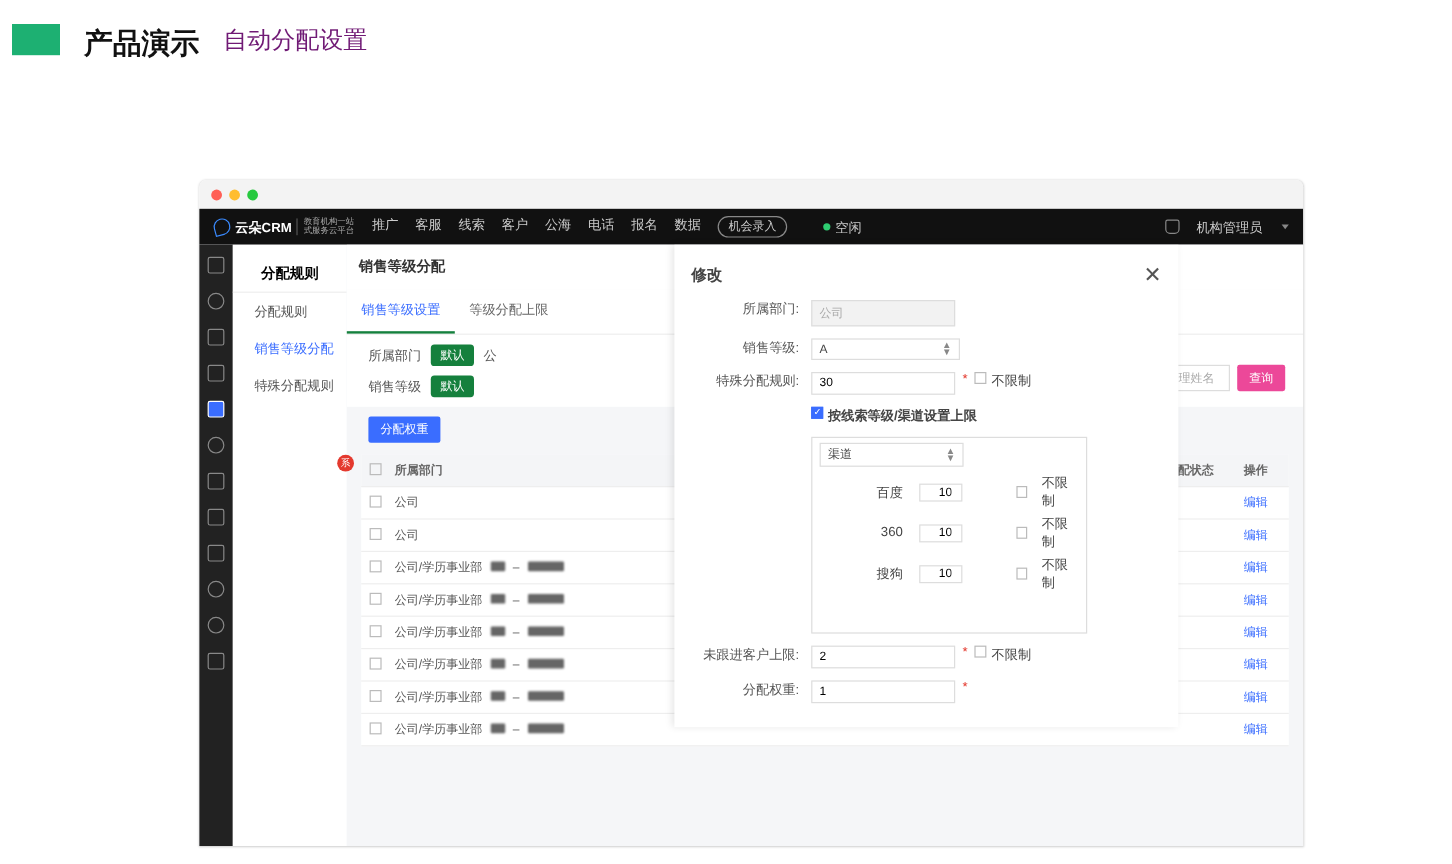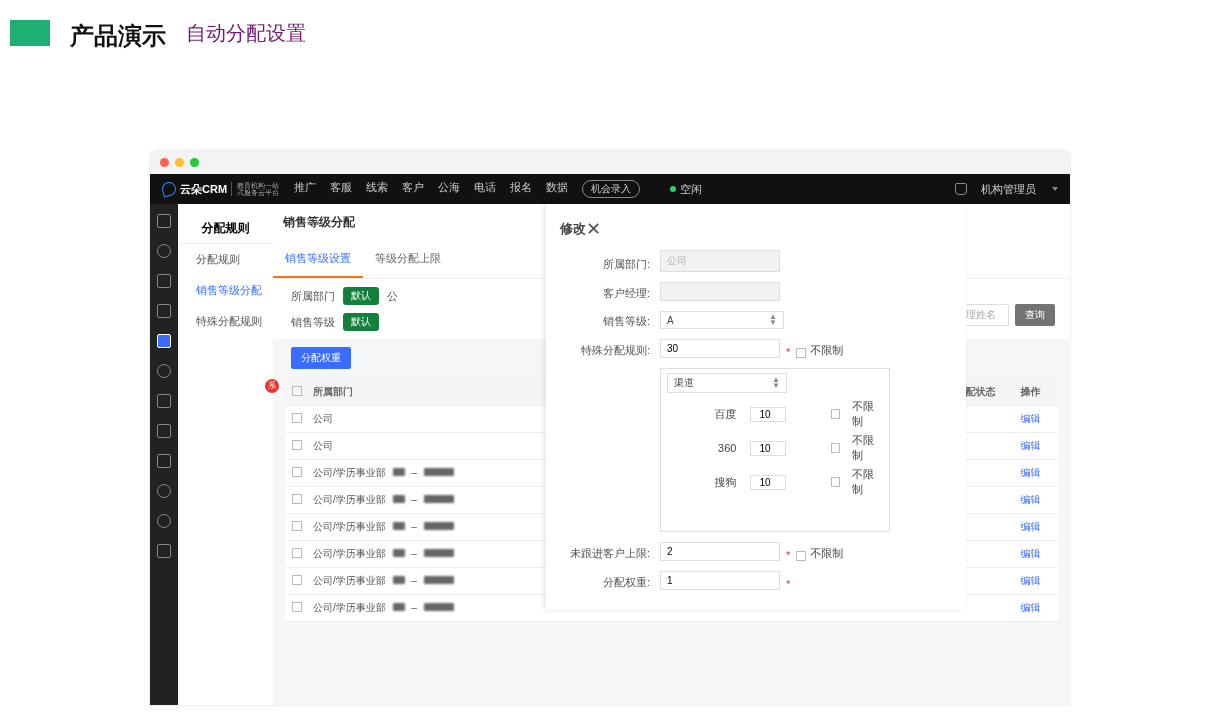--- a/index.html
+++ b/index.html
@@ -1,21 +1,21 @@
 <!DOCTYPE html>
 <html><head>
 <meta charset="utf-8">
 <style>
 *{margin:0;padding:0;box-sizing:border-box;font-family:"PingFang SC","Microsoft YaHei",sans-serif}
 body{background:#fff;width:1210px;height:720px;overflow:hidden}
 .page-header{display:flex;align-items:flex-start;padding:20px 10px 15px;gap:20px}
 .green-block{width:40px;height:26px;background:#1db072}
 .page-title{font-size:24px;font-weight:700;color:#111}
 .page-subtitle{font-size:20px;color:#701a75}
-.app-window{position:absolute;left:150px;top:150px;width:920px;height:555px;border-radius:6px 6px 0 0;overflow:hidden;box-shadow:0 0 2px rgba(0,0,0,.2)}
+.app-window{position:absolute;left:166px;top:150px;width:920px;height:555px;border-radius:6px 6px 0 0;overflow:hidden;box-shadow:0 0 2px rgba(0,0,0,.2)}
 .window-chrome{height:24px;background:#f3f3f3;display:flex;align-items:center;padding-left:10px;gap:6px}
 .dot{width:9px;height:9px;border-radius:50%}
 .dot.r{background:#ff5f56}.dot.y{background:#ffbd2e}.dot.g{background:#27c93f}
 .topbar{height:30px;background:#111;display:flex;align-items:center;padding:0 12px;color:#ccc;font-size:11px}
 .logo{display:flex;align-items:center;gap:4px;margin-right:15px}
 .logo-icon{width:14px;height:14px;border:1.5px solid #3b8bff;border-radius:50% 50% 50% 0;transform:rotate(-15deg)}
 .logo-txt{font-weight:700;color:#fff;font-size:11px}
 .logo-sub{font-size:7px;line-height:1;border-left:1px solid #555;padding-left:5px;color:#aaa}
 .nav{display:flex;gap:14px}
 .nav span{cursor:pointer}
@@ -33,57 +33,57 @@
 .side-ico.round{border-radius:50%}
 .sub-sidebar{width:95px;background:#fff;padding-top:10px}
 .sub-title{font-size:12px;font-weight:600;text-align:center;padding:6px 0;border-bottom:1px solid #eee}
 .sub-item{font-size:11px;color:#555;padding:8px 0 8px 18px;cursor:pointer}
 .sub-item.active{color:#3a6dff}
 .main{flex:1;position:relative;background:#f5f6f8}
 .main-tabs{background:#fff;display:flex;font-size:12px}
 .main-tabs .mtab{padding:10px 10px;font-weight:600;color:#333}
 .main-tabs .inner-tabs{display:flex;margin-left:0;border-bottom:1px solid #eee;flex:1;padding-left:0}
 .inner-tabs .itab{padding:10px 12px;font-size:11px;color:#666;cursor:pointer}
-.inner-tabs .itab.active{color:#3a6dff;border-bottom:2px solid #f97316}
+.inner-tabs .itab.active{color:#3a6dff;border-bottom:2px solid #15803d}
 .filters{background:#fff;padding:8px 18px;font-size:11px;color:#555;display:flex;flex-direction:column;gap:8px}
 .filter-row{display:flex;align-items:center;gap:8px}
 .tag{background:#15803d;color:#fff;padding:2px 8px;border-radius:3px;font-size:10px}
 .search-area{position:absolute;right:15px;top:100px;display:flex;gap:6px}
 .search-input{border:1px solid #ddd;background:#fff;font-size:10px;padding:3px 6px;width:80px;color:#aaa}
-.search-btn{background:#737373;color:#fff;font-size:10px;padding:3px 10px;border:none;border-radius:2px}
+.search-btn{background:#ec4899;color:#fff;font-size:10px;padding:3px 10px;border:none;border-radius:2px}
 .batch-btn{background:#3a6dff;color:#fff;font-size:10px;padding:4px 10px;border:none;border-radius:2px;margin:8px 18px}
 .table{background:#fff;margin:2px 12px;font-size:10px;color:#555}
 .thead,.trow{display:flex;align-items:center;border-bottom:1px solid #eee}
 .thead{background:#f4f5f7;font-weight:600;color:#666}
 .tcell{padding:6px 4px}
 .tcell.cb{width:24px;text-align:center}
 .tcell.dept{width:240px}
 .tcell.rest{flex:1}
 .tcell.right{width:55px;text-align:center}
 .edit-link{color:#3a6dff;cursor:pointer}
 .cbx{width:10px;height:10px;border:1px solid #bbb;display:inline-block}
 .red-badge{position:absolute;left:-8px;top:175px;width:14px;height:14px;background:#e4392e;border-radius:50%;font-size:8px;color:#fff;text-align:center;line-height:14px}
 .modal{position:absolute;left:273px;top:0px;width:420px;background:#fff;z-index:10;box-shadow:-2px 0 6px rgba(0,0,0,.1);padding:10px 14px;font-size:11px;color:#444}
-.modal-head{display:flex;justify-content:flex-start;align-items:center;padding:4px 0 10px}
+.modal-head{display:flex;justify-content:space-between;align-items:center;padding:4px 0 10px}
 .modal-title{font-size:13px;font-weight:600}
 .close-x{font-size:18px;color:#555;cursor:pointer;font-weight:300}
-.form-row{display:flex;align-items:flex-end;margin-bottom:10px}
+.form-row{display:flex;align-items:flex-start;margin-bottom:10px}
 .form-label{width:100px;text-align:right;padding-right:10px;color:#555}
 .form-input{border:1px solid #ddd;padding:3px 6px;width:120px;font-size:10px;background:#fff}
 .form-input.dis{background:#f2f2f2;color:#aaa}
 .form-select{border:1px solid #ddd;padding:2px 6px;width:124px;font-size:10px;background:#fff;display:flex;justify-content:space-between;align-items:center}
 .sel-arrows{font-size:8px;color:#888;line-height:6px}
 .req{color:#e4392e;margin:0 6px}
 .chk{width:10px;height:10px;border:1px solid #bbb;display:inline-block;vertical-align:middle;margin-right:4px}
 .chk.on{background:#3a6dff;border-color:#3a6dff;position:relative}
 .chk.on:after{content:"✓";color:#fff;font-size:8px;position:absolute;left:1px;top:-1px}
 .channel-box{border:1px solid #ddd;margin-left:100px;width:230px;padding:4px 6px 30px}
 .channel-row{display:flex;align-items:center;justify-content:flex-start;margin:4px 0;gap:8px}
 .channel-name{width:80px;text-align:right;padding-right:6px}
-.channel-input{border:1px solid #ddd;width:36px;padding:1px 8px;font-size:10px;text-align:left}
+.channel-input{border:1px solid #ddd;width:36px;padding:1px 8px;font-size:10px;text-align:right}
 .modal-footer{display:flex;gap:12px;margin-top:10px;margin-left:90px}
 .btn{padding:5px 14px;font-size:11px;border-radius:3px;cursor:pointer;border:1px solid #ddd;background:#fff}
 .btn.primary{background:#3a6dff;color:#fff;border-color:#3a6dff}
 .blur{width:30px;height:8px;background:#666;border-radius:1px;filter:blur(1px);display:inline-block;margin:0 4px}
 .blur.sm{width:12px}
 </style>
 </head>
 <body>
 
 <div class="page-header">
@@ -277,36 +277,37 @@
         <div class="modal-head">
           <div class="modal-title">修改</div>
           <div class="close-x">✕</div>
         </div>
 
         <div class="form-row">
           <div class="form-label">所属部门:</div>
           <div class="form-input dis">公司</div>
         </div>
         <div class="form-row">
-          <div class="form-label">客户经理:</div>
-          <div class="form-input dis">&nbsp;</div>
-        </div>
-        <div class="form-row">
           <div class="form-label">销售等级:</div>
           <div class="form-select">
             <span>A</span>
               <span class="sel-arrows">▲<br>▼</span>
           </div>
         </div>
         <div class="form-row">
           <div class="form-label">特殊分配规则:</div>
           <input class="form-input" value="30" style="">
           <span class="req">*</span>
           <span class="chk"></span>
           <span>不限制</span>
+        </div>
+        <div class="form-row">
+          <div class="form-label"></div>
+          <span class="chk on"></span>
+          <span style="font-weight:600">按线索等级/渠道设置上限</span>
         </div>
         <div class="channel-box">
           <div class="form-select" style="width:120px;margin-bottom:6px">
             <span>渠道</span>
               <span class="sel-arrows">▲<br>▼</span>
           </div>
           <div id="channels">
               <div class="channel-row">
                 <div class="channel-name">百度</div>
     <input class="channel-input" value="10" style="">

